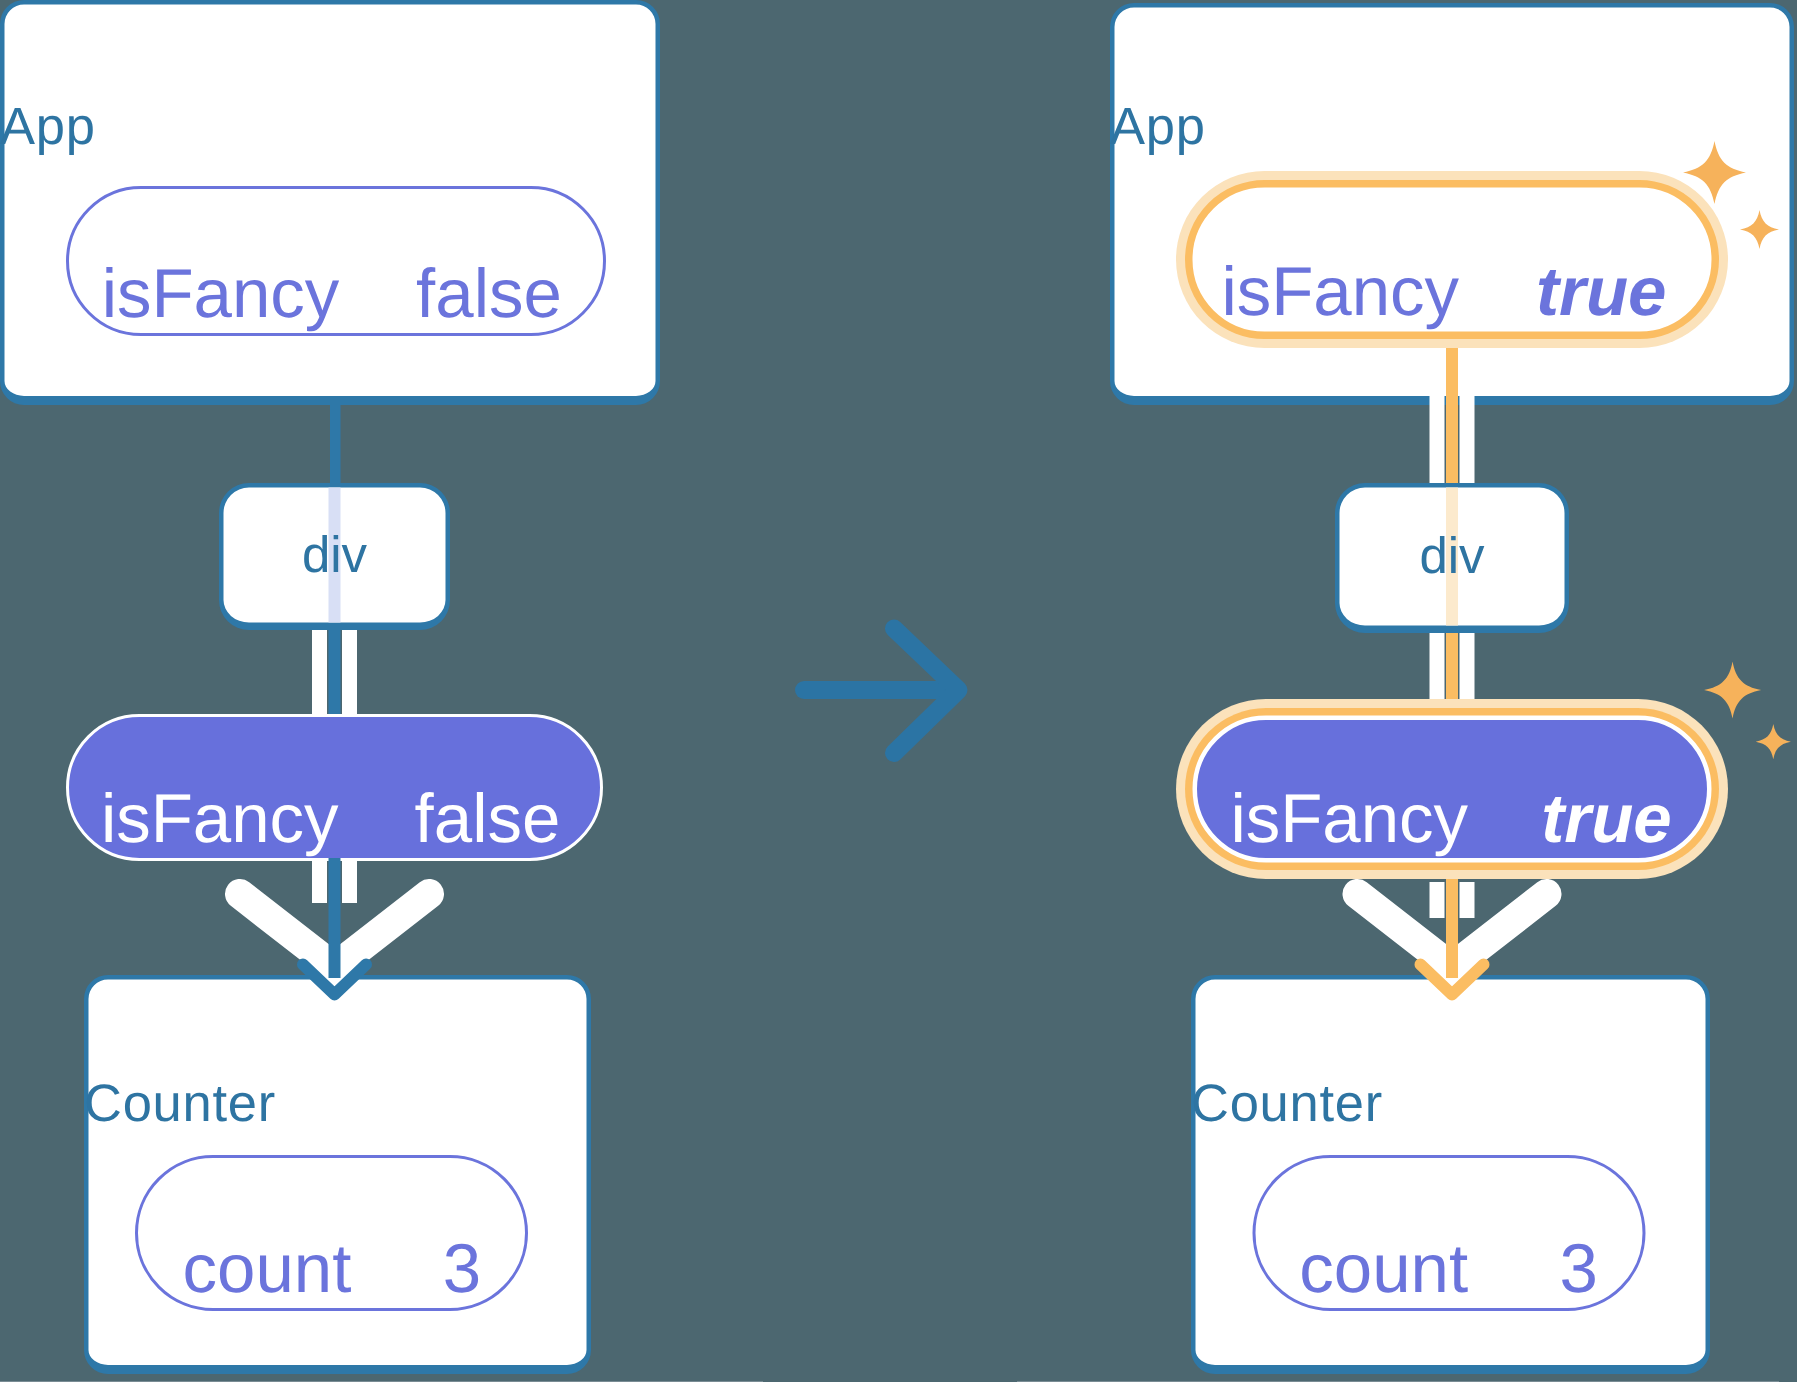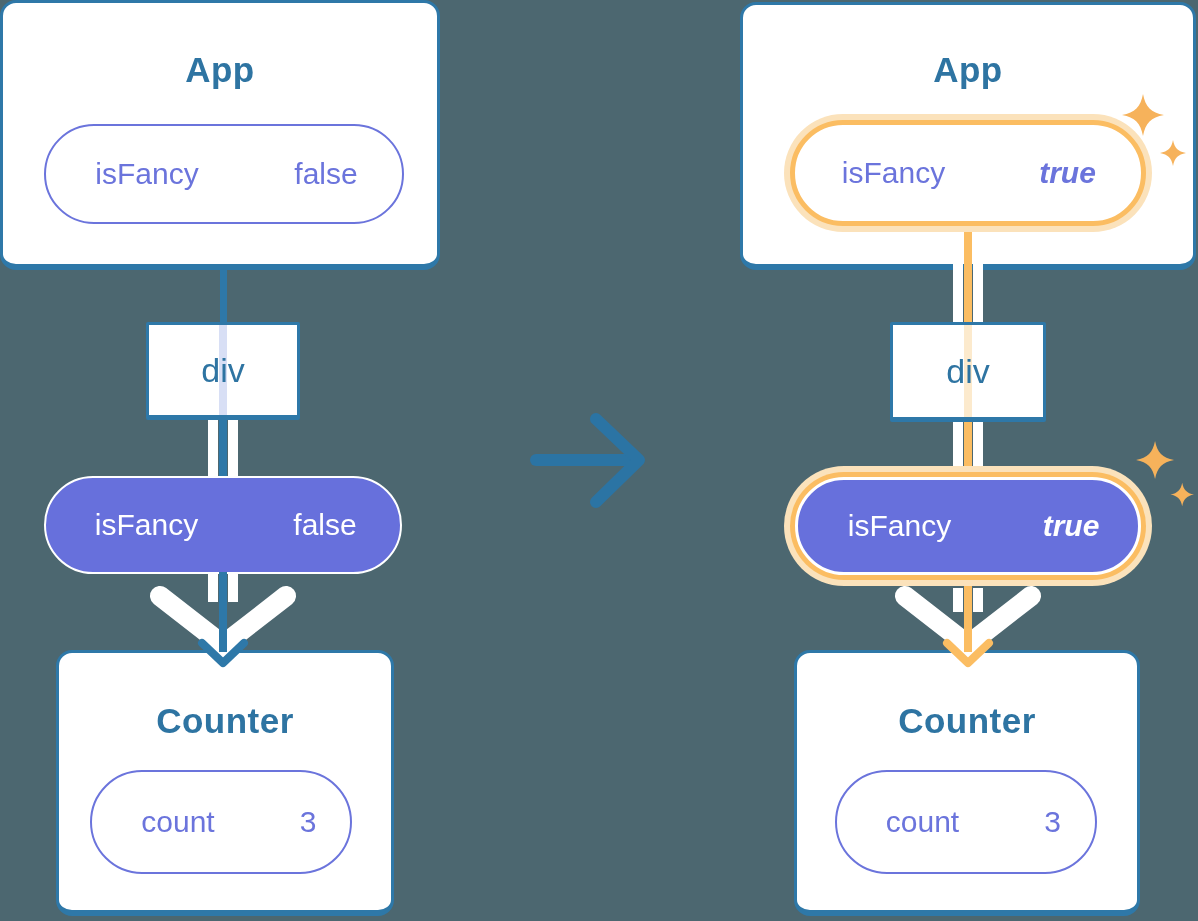--- a/index.html
+++ b/index.html
@@ -22,39 +22,40 @@
   }
   .canvas *{box-sizing:border-box;}
   .card{
     position:absolute;background:#fff;
     border:3px solid var(--teal);border-bottom-width:6px;
     border-radius:16px;
   }
   .box{
     position:absolute;background:#fff;
     border:3px solid var(--teal);border-bottom-width:5px;
-    border-radius:2px;
+    border-radius:20px;
     display:flex;align-items:center;justify-content:center;
   }
   .ctitle{
-    position:absolute;text-align:center;
-    font-size:35px;font-weight:700;color:var(--teal-text);
+    position:absolute;
+    font-size:35px;font-weight:400;color:var(--teal-text);
     letter-spacing:.5px;
+    margin-top:15px;
   }
   .boxlabel{
     position:relative;z-index:2;
     font-size:34px;font-weight:500;color:var(--teal-text);
   }
   .trace{
     position:absolute;left:50%;transform:translateX(-50%);
     top:0;bottom:0;width:8px;z-index:1;
   }
   .pill{
-    position:absolute;display:flex;align-items:center;
-    border-radius:999px;font-size:30px;background:#fff;
+    position:absolute;display:flex;align-items:flex-end;
+    border-radius:999px;font-size:46px;background:#fff;
   }
   .seg{display:flex;align-items:center;justify-content:center;}
   .divider{flex:0 0 auto;}
   .grow{flex:1 1 auto;}
   .pill-outline{border:2px solid var(--purple);color:var(--purple);}
   .pill-outline .divider{width:2px;background:var(--purple);}
   .pill-solid{background:var(--purple-fill);border:2px solid #fff;color:#fff;}
   .pill-solid .divider{width:3px;background:#fff;}
   .pill-fancy-white{
     border:5px solid var(--orange);

